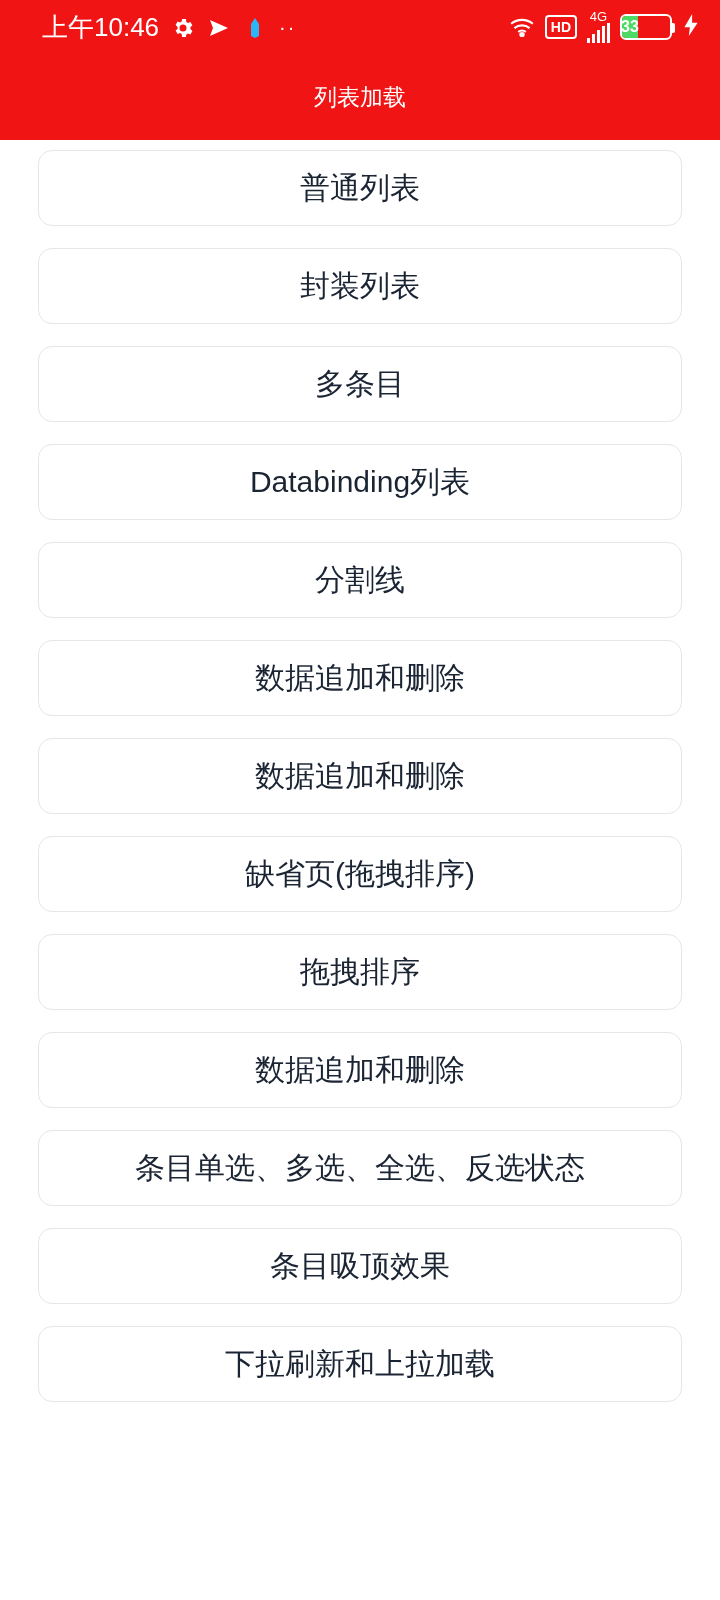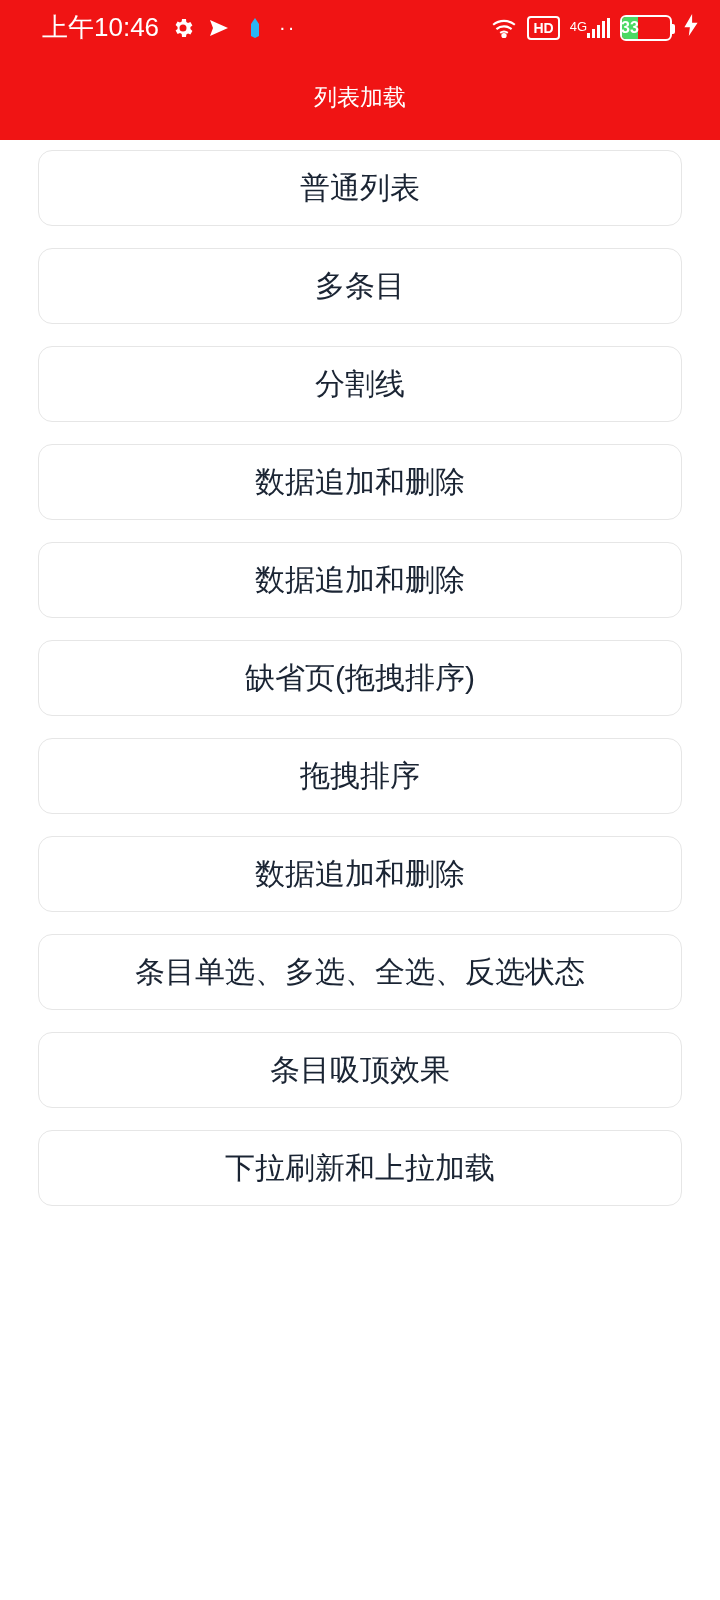--- a/index.html
+++ b/index.html
@@ -20,21 +20,21 @@
       font-size: 26px;
       font-weight: 500;
     }
     .status-left, .status-right { display: flex; align-items: center; gap: 12px; margin-left: 12px; }
     .status-right { gap: 10px; }
     .status-icon { display: inline-flex; align-items: center; justify-content: center; }
     .hd-box {
       border: 2px solid #fff; border-radius: 4px;
       font-size: 14px; font-weight: 700; padding: 3px 4px; line-height: 1;
     }
-    .net4g { display: flex; flex-direction: row; align-items: center; line-height: 0.8; font-size: 13px; }
+    .net4g { display: flex; flex-direction: column; align-items: center; line-height: 0.8; font-size: 13px; }
     .signal-bars { display: flex; align-items: flex-end; gap: 2px; height: 20px; }
     .signal-bars span { width: 3px; background: #fff; }
     .signal-bars span:nth-child(1){height:25%}.signal-bars span:nth-child(2){height:45%}
     .signal-bars span:nth-child(3){height:65%}.signal-bars span:nth-child(4){height:85%}
     .signal-bars span:nth-child(5){height:100%}
     .battery {
       display: flex; align-items: center;
       border: 2px solid #fff; border-radius: 6px;
       width: 52px; height: 26px; position: relative;
     }
@@ -123,21 +123,27 @@
 
 <div class="app-bar">
   <span class="app-title">列表加载</span>
 </div>
 
 <div class="content">
   <div class="item-btn">
       <span>普通列表</span>
     </div>
   <div class="item-btn">
+      <span>封装列表</span>
+    </div>
+  <div class="item-btn">
       <span>多条目</span>
+    </div>
+  <div class="item-btn">
+      <span>Databinding列表</span>
     </div>
   <div class="item-btn">
       <span>分割线</span>
     </div>
   <div class="item-btn">
       <span>数据追加和删除</span>
     </div>
   <div class="item-btn">
       <span>数据追加和删除</span>
     </div>

